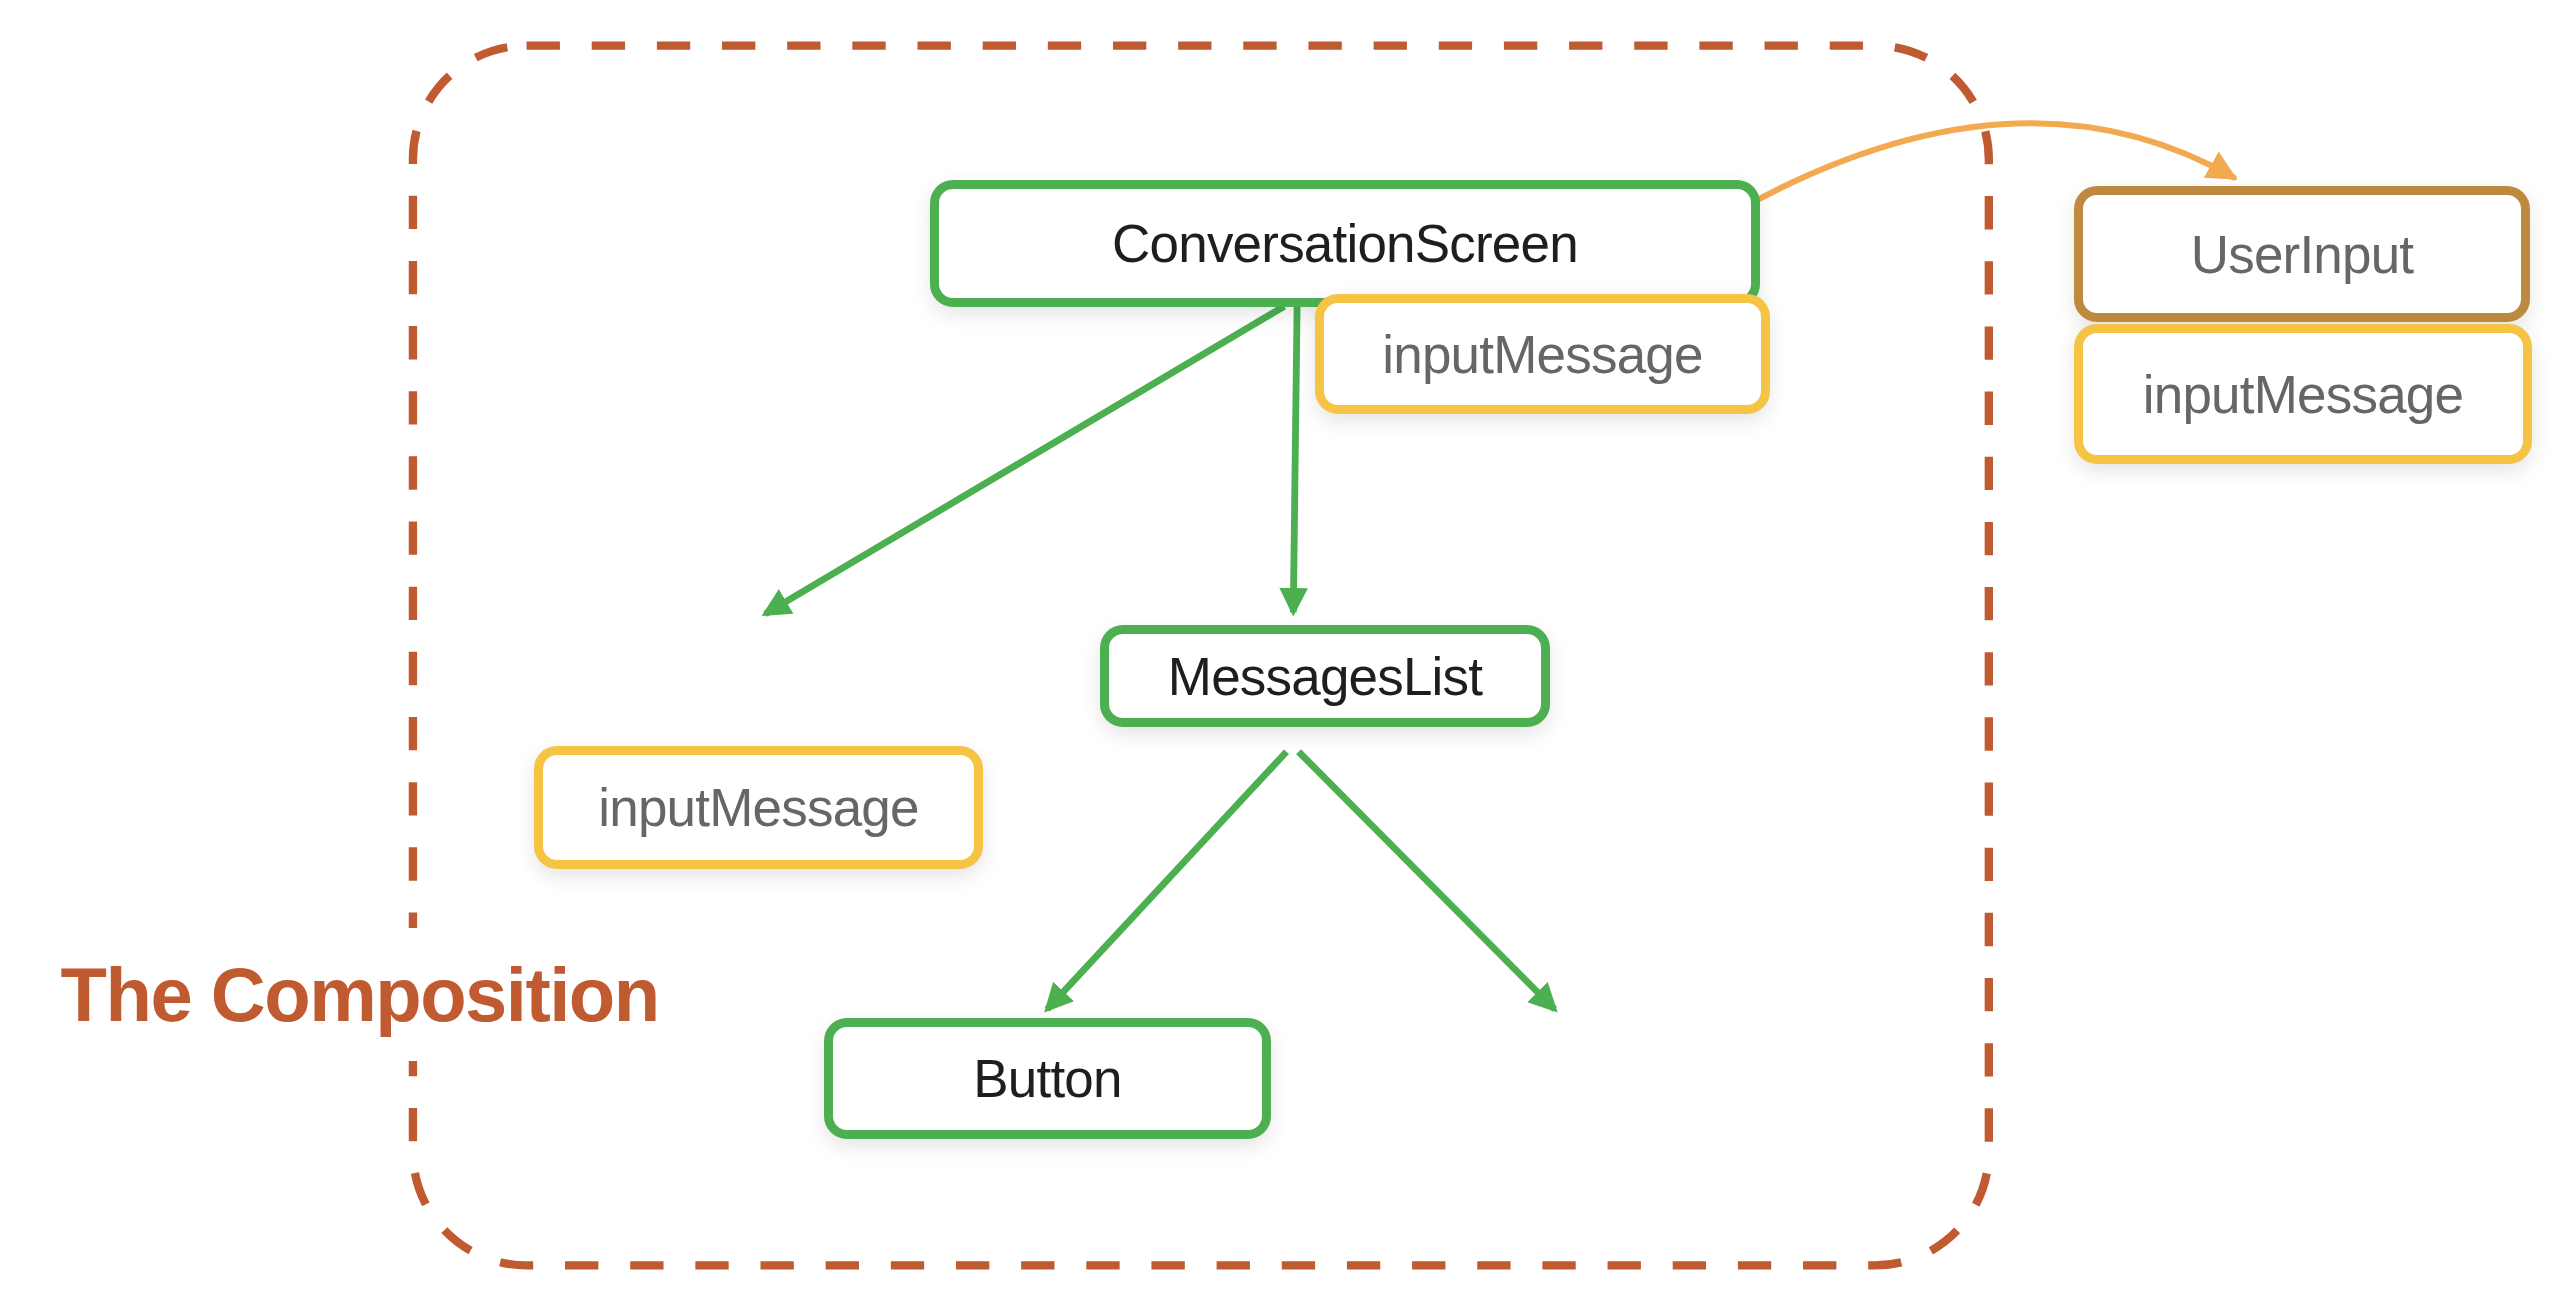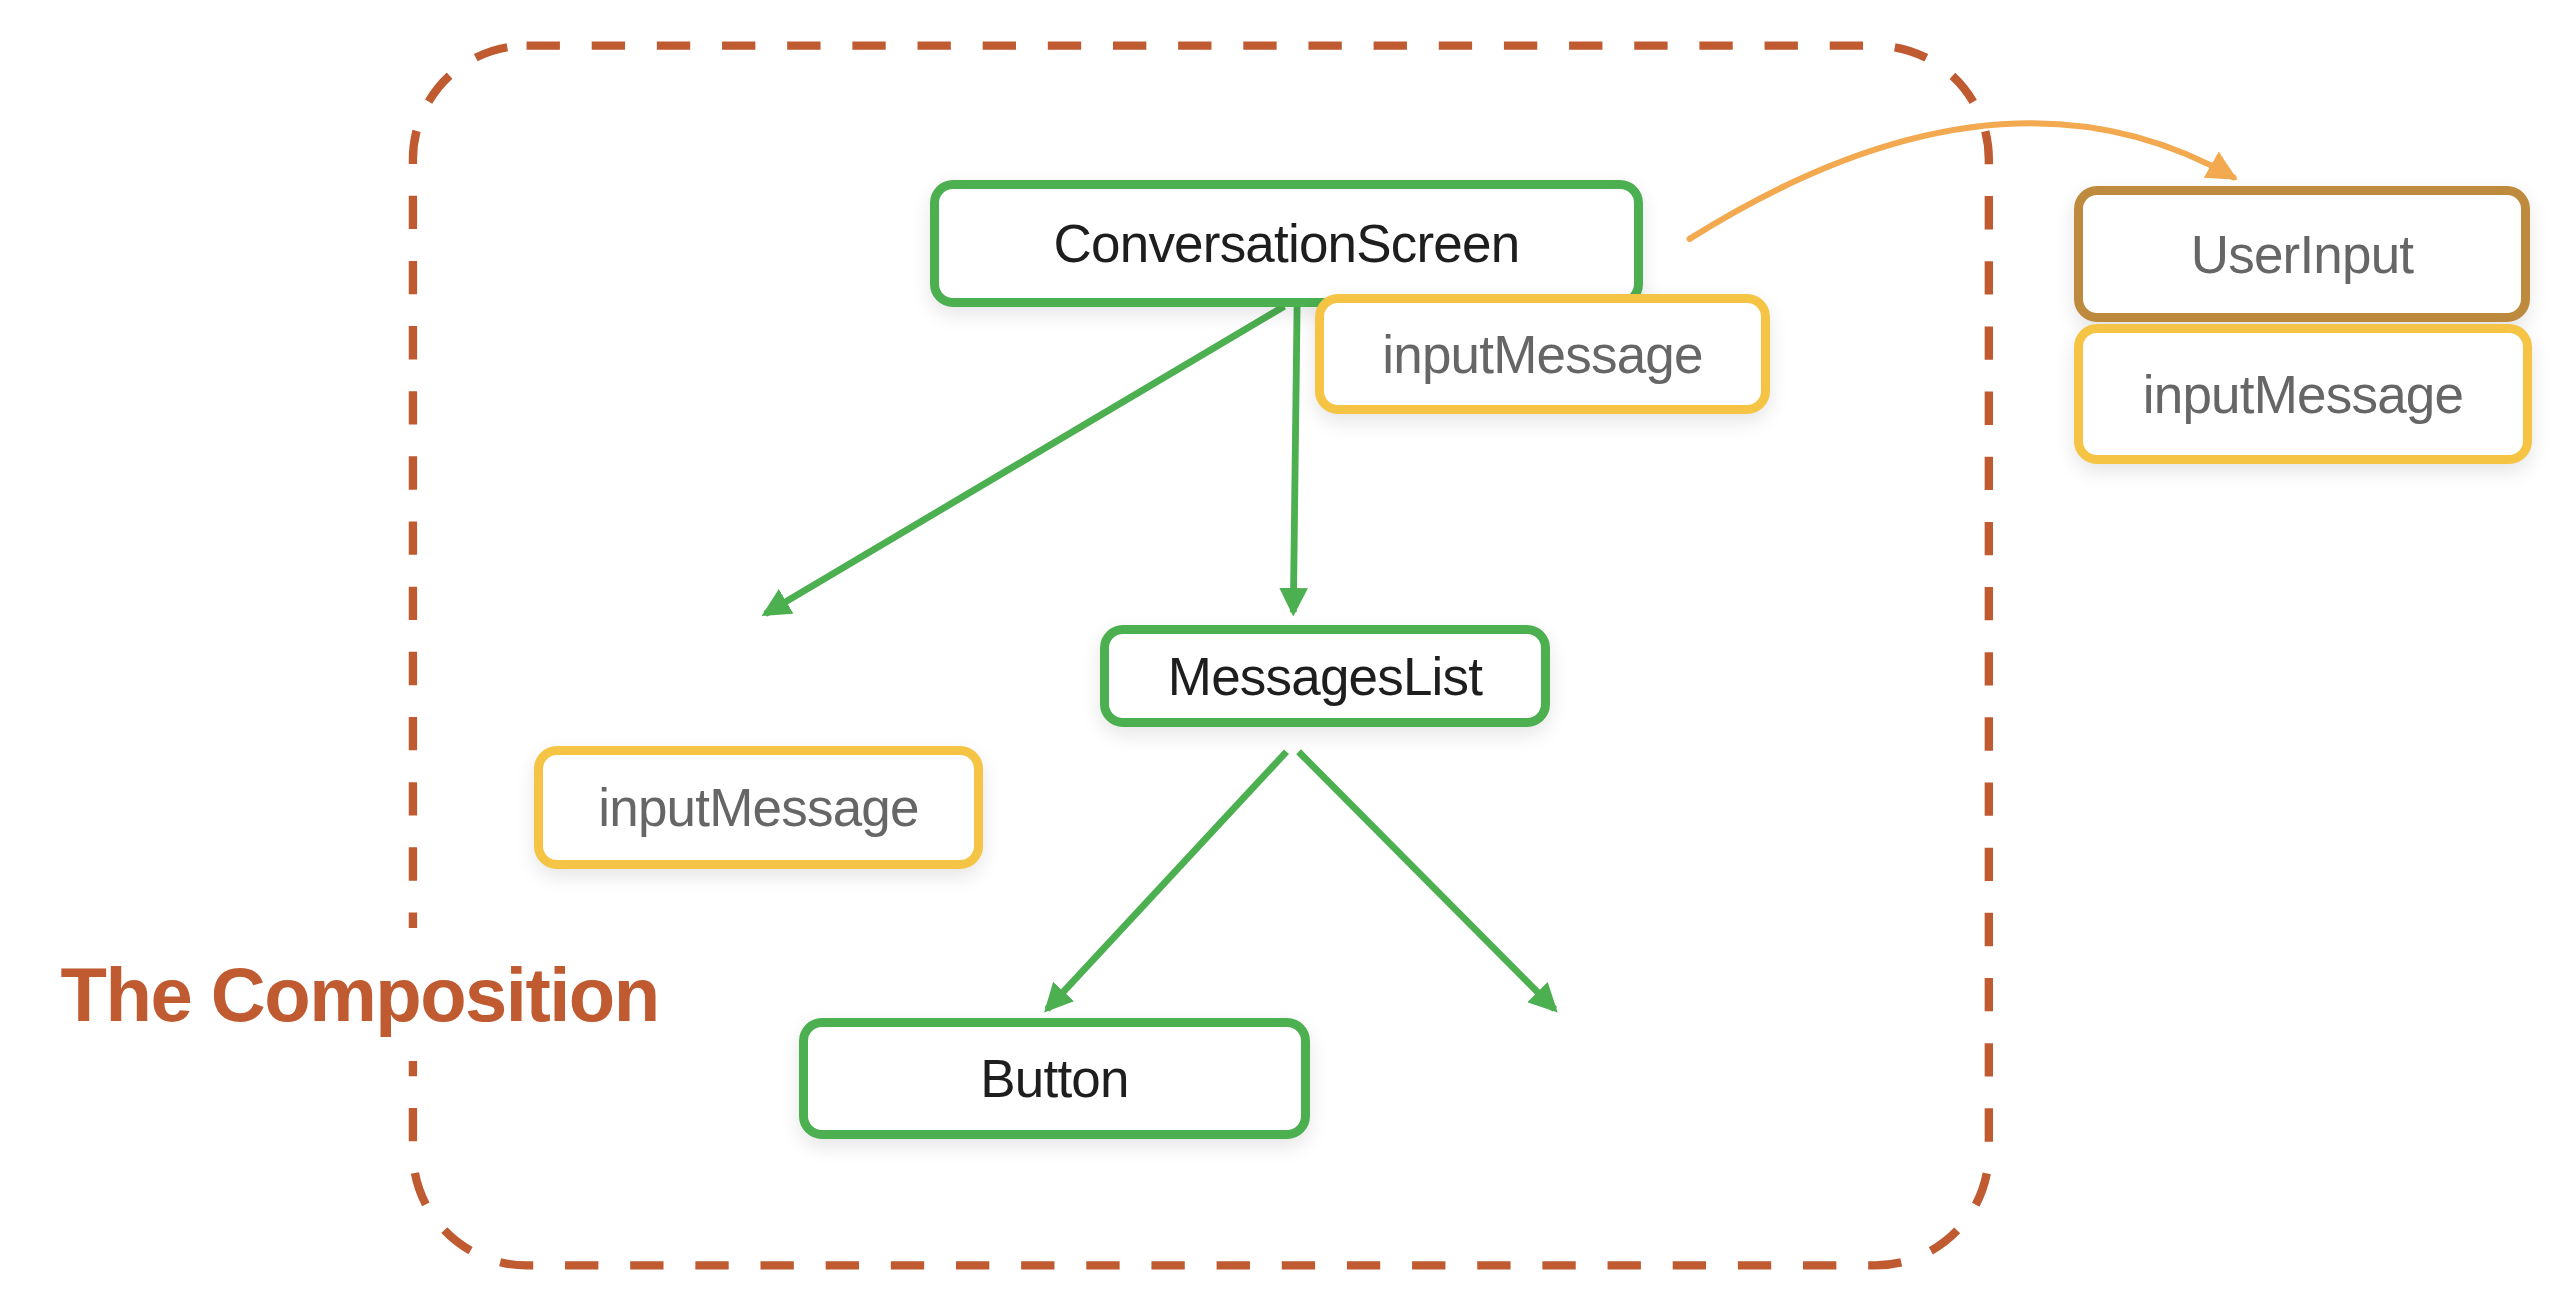--- a/index.html
+++ b/index.html
@@ -79,21 +79,21 @@
 
     <line class="edge-green" x1="1695" y1="404" x2="1010" y2="810" marker-end="url(#ah-green)"></line>
 
     <line class="edge-green" x1="1712" y1="404" x2="1707" y2="808" marker-end="url(#ah-green)"></line>
 
     <line class="edge-green" x1="1698" y1="992" x2="1382" y2="1332" marker-end="url(#ah-green)"></line>
 
     <line class="edge-green" x1="1714" y1="992" x2="2052" y2="1332" marker-end="url(#ah-green)"></line>
   </svg>
 
-  <div class="node green" style="left:930px;top:180px;width:713px;height:127px">
+  <div class="node green" style="left:930px;top:180px;width:830px;height:127px">
     <span class="label">ConversationScreen</span>
   </div>
   <div class="node yellow" style="left:1315px;top:294px;width:455px;height:120px">
     <span class="label gray">inputMessage</span>
   </div>
 
   <div class="node brown" style="left:2074px;top:186px;width:456px;height:136px">
     <span class="label gray">UserInput</span>
   </div>
   <div class="node yellow" style="left:2074px;top:324px;width:458px;height:140px">
@@ -101,21 +101,21 @@
   </div>
 
   <div class="node yellow" style="left:534px;top:746px;width:449px;height:123px">
     <span class="label gray">inputMessage</span>
   </div>
 
   <div class="node green" style="left:1100px;top:625px;width:450px;height:102px">
     <span class="label">MessagesList</span>
   </div>
 
-  <div class="node green" style="left:799px;top:1018px;width:511px;height:121px">
+  <div class="node green" style="left:824px;top:1018px;width:447px;height:121px">
     <span class="label">Button</span>
   </div>
 
 
   <div class="diagram-title">The Composition</div>
 
 </div>
 
 
 </body></html>

